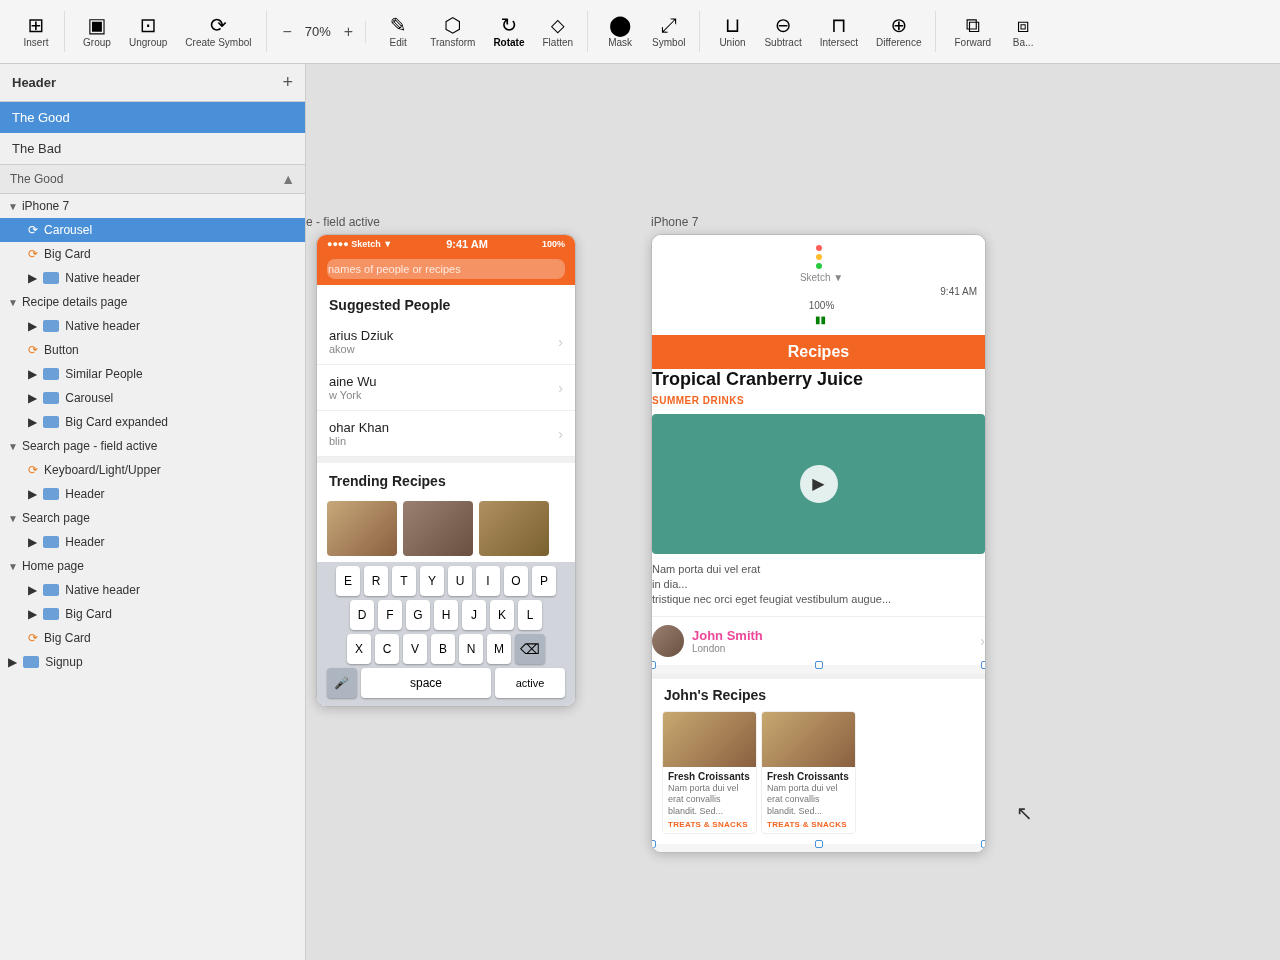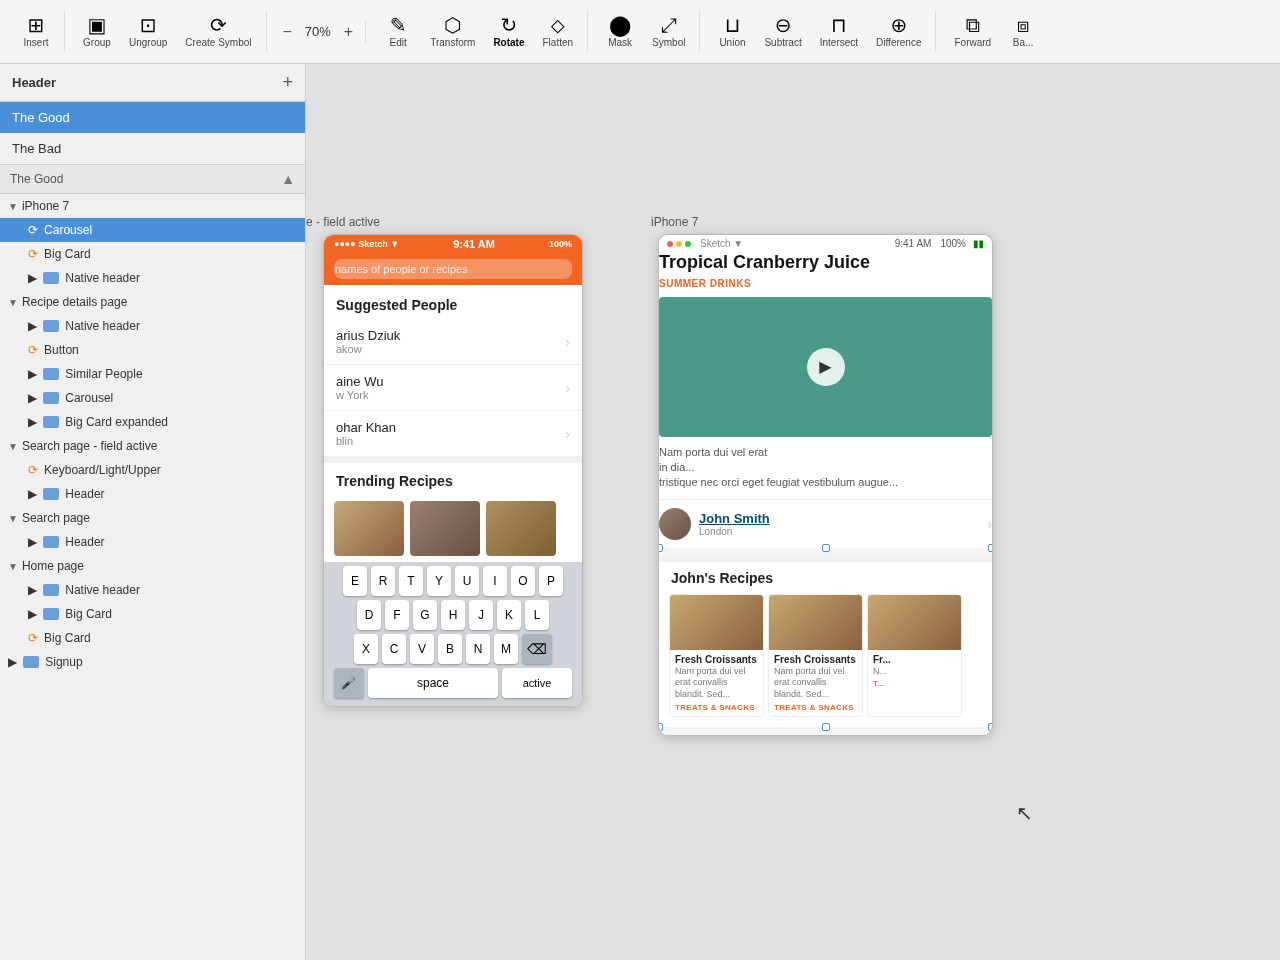--- a/index.html
+++ b/index.html
@@ -142,21 +142,20 @@
     }
 
     
     .phone-frame {
       position: absolute;
       background: white;
       border-radius: 10px;
       overflow: hidden;
       box-shadow: 0 2px 12px rgba(0,0,0,0.2);
       border: 1px solid #bbb;
-      margin-left: 7px;
     }
 
     
     .status-bar {
       background: #f26522;
       color: white;
       display: flex;
       justify-content: space-between;
       align-items: center;
       padding: 3px 10px;
@@ -297,21 +296,21 @@
     }
     .author-avatar {
       width: 32px;
       height: 32px;
       border-radius: 50%;
       background: #8a7a6a;
       margin-right: 8px;
       overflow: hidden;
       flex-shrink: 0;
     }
-    .author-name { font-size: 13px; font-weight: 600; color: #0c4a6e; text-decoration: underline; }
+    .author-name { font-size: 13px; font-weight: 600; color: #ec4899; }
     .author-city { font-size: 10px; color: #888; }
 
     
     .johns-section {
       border-top: 6px solid #f0f0f0;
       padding: 8px 12px 4px;
       font-size: 14px;
       font-weight: 700;
       color: #222;
     }
@@ -335,25 +334,26 @@
     }
     .recipe-card-body { padding: 4px 5px; }
     .recipe-card-title { font-size: 10px; font-weight: 700; color: #222; }
     .recipe-card-desc { font-size: 9px; color: #777; margin-top: 1px; line-height: 1.3; }
     .recipe-card-tag { font-size: 8px; font-weight: 700; color: #f26522; margin-top: 2px; letter-spacing: 0.3px; }
 
     
     .sketch-dots {
       display: flex;
       gap: 3px;
-      padding: 3px 8px;
+      padding: 10px 8px;
       background: white;
       align-items: center;
       font-size: 10px;
       color: #555;
+      flex-direction: column;
     }
     .dot { width: 6px; height: 6px; border-radius: 50%; }
     .dot.red { background: #ff5f56; }
     .dot.yellow { background: #ffbd2e; }
     .dot.green { background: #27c93f; }
 
     
     .cursor-pointer {
       position: absolute;
       font-size: 20px;
@@ -669,20 +669,23 @@
         <div class="sketch-dots">
           <div class="dot red"></div>
           <div class="dot yellow"></div>
           <div class="dot green"></div>
           <span style="margin-left:6px;font-size:10px;color:#888;">Sketch ▼</span>
           <span style="margin-left:auto;">9:41 AM</span>
           <span style="margin-left:6px;font-size:10px;">100%</span>
           <span style="margin-left:4px;font-size:10px;color:green;">▮▮</span>
         </div>
 
+        <div class="recipe-nav">
+          <div class="recipe-nav-title">Recipes</div>
+        </div>
 
         <div class="recipe-content">
           <div class="recipe-title">Tropical Cranberry Juice</div>
           <div class="recipe-cat">SUMMER DRINKS</div>
 
           <div class="recipe-video">
             <div class="play-btn">▶</div>
           </div>
 
           <div class="recipe-desc">Nam porta dui vel erat<br>in dia...<br>tristique nec orci eget feugiat vestibulum augue...</div>
@@ -716,28 +719,20 @@
             </div>
           </div>
           <div class="recipe-card">
             <div class="recipe-card-img" style="background:linear-gradient(135deg,#c8a870,#8a6040);"></div>
             <div class="recipe-card-body">
               <div class="recipe-card-title">Fresh Croissants</div>
               <div class="recipe-card-desc">Nam porta dui vel erat convallis blandit. Sed...</div>
               <div class="recipe-card-tag">TREATS &amp; SNACKS</div>
             </div>
           </div>
-          <div class="recipe-card">
-            <div class="recipe-card-img" style="background:linear-gradient(135deg,#c8a870,#8a6040);"></div>
-            <div class="recipe-card-body">
-              <div class="recipe-card-title">Fr...</div>
-              <div class="recipe-card-desc">N...</div>
-              <div class="recipe-card-tag">T...</div>
-            </div>
-          </div>
         </div>
 
         <div style="position:relative;height:8px;background:#f5f5f5;">
           <div style="position:absolute;left:-4px;top:-4px;width:8px;height:8px;background:white;border:1.5px solid #4a90d9;border-radius:2px;"></div>
           <div style="position:absolute;left:50%;transform:translateX(-50%);top:-4px;width:8px;height:8px;background:white;border:1.5px solid #4a90d9;border-radius:2px;"></div>
           <div style="position:absolute;right:-4px;top:-4px;width:8px;height:8px;background:white;border:1.5px solid #4a90d9;border-radius:2px;"></div>
         </div>
       </div>
 
       <div class="cursor-pointer" style="top:737px;left:710px;">↖</div>

